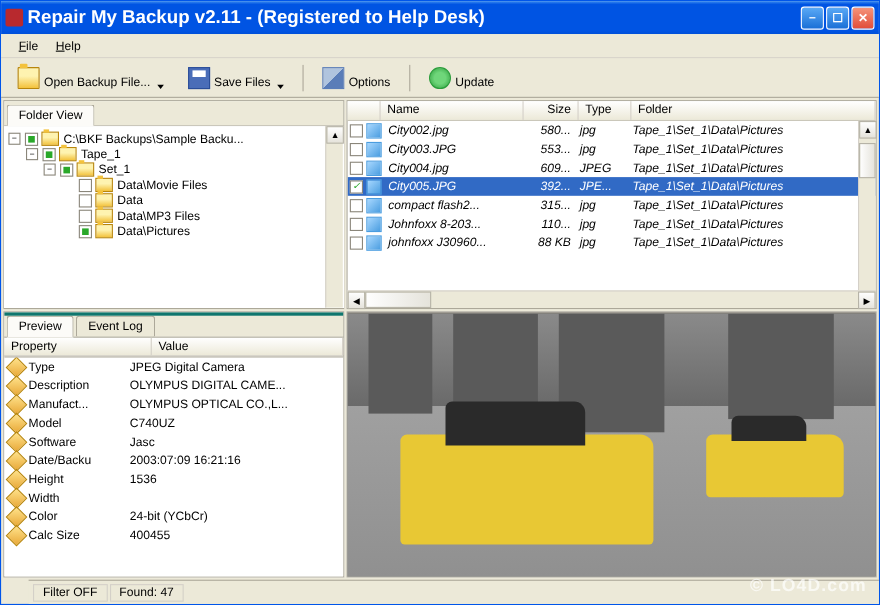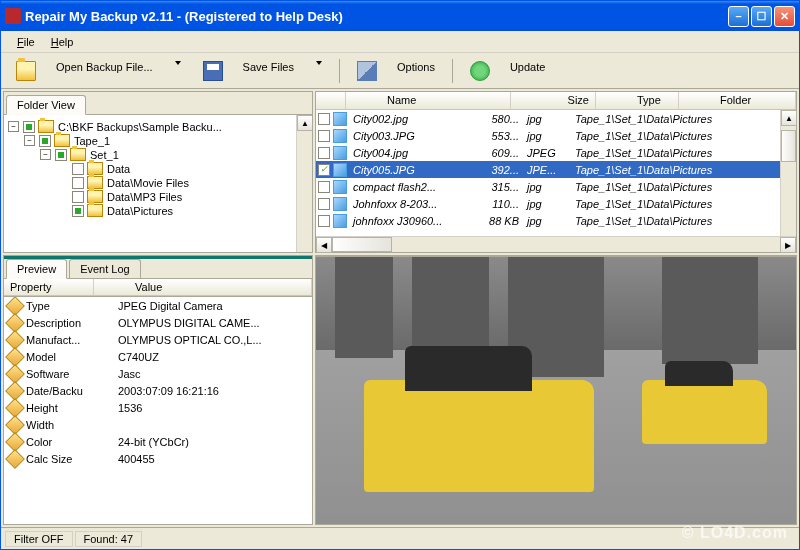--- a/index.html
+++ b/index.html
@@ -2,45 +2,45 @@
 <html><head>
 <meta charset="utf-8">
 <style>
 * { box-sizing: border-box; margin: 0; padding: 0; font-family: Tahoma, sans-serif; font-size: 11px; }
 body { background: #ece9d8; width: 800px; height: 550px; overflow: hidden; position: relative; }
 
 .window { border: 1px solid #0055ea; width: 800px; height: 550px; display: flex; flex-direction: column; }
 
 .titlebar { height: 30px; background: linear-gradient(to bottom, #3c8cf0 0%, #0054e3 10%, #0054e3 90%, #0050d8 100%); display: flex; align-items: center; padding: 0 4px; color: white; }
 .titlebar-icon { width: 16px; height: 16px; background: #b8292e; margin-right: 4px; border-radius: 2px; }
-.titlebar-text { flex: 1; font-weight: bold; font-size: 13px; color: white; }
+.titlebar-text { flex: 1; font-weight: bold; font-size: 17px; color: white; }
 .titlebar-btns { display: flex; gap: 2px; }
 .titlebar-btn { width: 21px; height: 21px; border-radius: 3px; border: 1px solid #fff; display: flex; align-items: center; justify-content: center; color: white; font-weight: bold; font-size: 11px; }
 .btn-min, .btn-max { background: linear-gradient(to bottom, #5aa9f6, #1a6fd6); }
 .btn-close { background: linear-gradient(to bottom, #f5947a, #e14d39); }
 
 .menubar { height: 22px; background: #ece9d8; display: flex; align-items: center; padding: 2px 8px; border-bottom: 1px solid #d4d0c8; }
 .menubar-item { padding: 2px 8px; cursor: default; }
 .menubar-item u { text-decoration: underline; }
 
 .toolbar { height: 36px; background: #ece9d8; display: flex; align-items: center; padding: 4px 6px; gap: 4px; border-bottom: 1px solid #aca899; }
-.tool-btn { display: flex; align-items: flex-start; gap: 20px; padding: 4px 8px; border: 1px solid transparent; cursor: default; }
+.tool-btn { display: flex; align-items: flex-end; gap: 4px; padding: 4px 8px; border: 1px solid transparent; cursor: default; }
 .tool-icon { width: 20px; height: 20px; display: inline-block; }
 .tool-dd { width: 0; height: 0; border-left: 3px solid transparent; border-right: 3px solid transparent; border-top: 4px solid #000; margin-left: 2px; }
 .tool-sep { width: 1px; height: 24px; background: #aca899; margin: 0 4px; }
 
 .icon-folder-open { background: linear-gradient(to bottom, #fef3b0 40%, #f3c23c 100%); border: 1px solid #b8860b; border-radius: 1px; position: relative; }
 .icon-folder-open::before { content: ''; position: absolute; top: -4px; left: 1px; width: 7px; height: 4px; background: #f3c23c; border-radius: 1px 1px 0 0; }
 .icon-save { background: #4a6db8; border: 1px solid #2a4d98; position: relative; }
 .icon-save::after { content: ''; position: absolute; top: 2px; left: 3px; right: 3px; height: 6px; background: #fff; }
 .icon-options { background: linear-gradient(135deg, #b0c4de 50%, #5a7db8 50%); border: 1px solid #5a7db8; }
 .icon-update { background: radial-gradient(circle, #6fd67a 40%, #2a9d3a 100%); border-radius: 50%; border: 1px solid #2a9d3a; }
 
 .panes { flex: 1; display: flex; flex-direction: column; padding: 2px; gap: 2px; }
-.top-panes { display: flex; height: 162px; gap: 2px; justify-content: flex-end; }
+.top-panes { display: flex; height: 190px; gap: 2px; justify-content: flex-end; }
 .bot-panes { display: flex; flex: 1; gap: 2px; }
 
 .pane-left, .pane-right { border: 1px solid #aca899; background: #fff; display: flex; flex-direction: column; }
 .pane-left { width: 310px; }
 .pane-right { flex: 1; }
 
 .tabstrip { height: 22px; background: #ece9d8; display: flex; align-items: flex-end; padding-left: 2px; }
 .tab { padding: 3px 10px 3px 10px; background: #ece9d8; border: 1px solid #aca899; border-bottom: none; border-radius: 3px 3px 0 0; margin-right: 2px; cursor: default; }
 .tab.active { background: #fcfbf8; border-bottom: 1px solid #fcfbf8; margin-bottom: -1px; position: relative; z-index: 1; }
 .tab-row2 { border-top: 3px solid #0f766e; }
@@ -53,21 +53,21 @@
 .tree-check { width: 12px; height: 12px; border: 1px solid #8a867a; margin-right: 3px; background: #fff; display: flex; align-items: center; justify-content: center; }
 .tree-check.checked::after { content: ''; width: 6px; height: 6px; background: #2aa82a; }
 .tree-fico { width: 16px; height: 13px; background: linear-gradient(to bottom, #fef3b0 40%, #f3c23c 100%); border: 1px solid #b8860b; margin-right: 4px; position: relative; }
 .tree-fico::before { content: ''; position: absolute; top: -3px; left: 1px; width: 5px; height: 3px; background: #f3c23c; }
 .tree-label {}
 
 .tree-scroll-v { position: absolute; right: 0; top: 0; bottom: 0; width: 16px; background: #ece9d8; border-left: 1px solid #d4d0c8; }
 .scroll-btn { width: 16px; height: 16px; background: linear-gradient(to bottom, #fefefe, #e5e3db); border: 1px solid #b6b3a7; display: flex; align-items: center; justify-content: center; font-size: 8px; }
 
 .list-pane { flex: 1; background: #fff; display: flex; flex-direction: column; position: relative; }
-.list-header { display: flex; height: 18px; background: linear-gradient(to bottom, #fff, #ece9d8); border-bottom: 1px solid #cac7ba; gap: 35px; }
+.list-header { display: flex; height: 18px; background: linear-gradient(to bottom, #fff, #ece9d8); border-bottom: 1px solid #cac7ba; }
 .list-hcol { padding: 2px 6px; border-right: 1px solid #d4d0c8; cursor: default; }
 .list-body { flex: 1; overflow: hidden; }
 .list-row { display: flex; height: 17px; align-items: center; padding-left: 2px; white-space: nowrap; font-style: italic; }
 .list-row.sel { background: #316ac5; color: #fff; }
 .lr-check { width: 12px; height: 12px; border: 1px solid #8a867a; margin-right: 3px; background: #fff; flex-shrink: 0; display: flex; align-items: center; justify-content: center; }
 .lr-check.checked::after { content: '✓'; font-size: 9px; color: #2aa82a; line-height: 9px; }
 .lr-icon { width: 14px; height: 14px; margin-right: 2px; flex-shrink: 0; background: linear-gradient(135deg, #a8d8ff, #4a9de0); border: 1px solid #4a9de0; }
 .lr-col { padding: 0 4px; overflow: hidden; }
 
 .list-scroll-v { position: absolute; right: 0; top: 18px; bottom: 16px; width: 16px; background: #ece9d8; border-left: 1px solid #d4d0c8; }
@@ -75,21 +75,21 @@
 .scroll-thumb { background: linear-gradient(to right, #fefefe, #e5e3db); border: 1px solid #b6b3a7; }
 
 .prop-body { flex: 1; background: #fff; border-top: 1px solid #aca899; overflow: hidden; }
 .prop-row { display: flex; height: 17px; align-items: center; padding-left: 4px; }
 .prop-icon { width: 14px; height: 14px; background: linear-gradient(135deg, #ffe28a, #e8a838); border: 1px solid #b8860b; margin-right: 4px; transform: rotate(45deg); flex-shrink: 0; }
 .prop-name { width: 92px; }
 .prop-val { flex: 1; }
 
 .preview-img { flex: 1; background: #555; border-top: 1px solid #aca899; display: flex; align-items: center; justify-content: center; overflow: hidden; position: relative; }
 
-.statusbar { height: 22px; background: #ece9d8; border-top: 1px solid #aca899; display: flex; align-items: center; padding: 0 4px; }
+.statusbar { height: 22px; background: #ece9d8; border-top: 1px solid #aca899; display: flex; align-items: center; padding: 0 4px; margin-left: 25px; }
 .status-cell { border: 1px solid #d4d0c8; padding: 1px 8px; margin-right: 2px; }
 
 .watermark { position: absolute; bottom: 8px; right: 12px; color: rgba(255,255,255,0.7); font-size: 16px; font-weight: bold; letter-spacing: 1px; pointer-events: none; }
 
 
 .taxi-scene { width: 100%; height: 100%; background: linear-gradient(to bottom, #8a8a8a 0%, #6a6a6a 35%, #a0a0a0 35%, #909090 100%); position: relative; overflow: hidden; }
 .taxi { position: absolute; background: #e8c834; border-radius: 6px 12px 4px 4px; }
 .taxi.t1 { left: 10%; bottom: 12%; width: 48%; height: 42%; }
 .taxi.t2 { right: 6%; bottom: 30%; width: 26%; height: 24%; }
 .taxi::before { content:''; position:absolute; top: -30%; left: 18%; width: 55%; height: 40%; background: #2a2a2a; border-radius: 6px 10px 0 0; }
@@ -171,30 +171,30 @@
             <span class="tree-fico"></span>
             <span class="tree-label">Set_1</span>
           </div>
           <div class="tree-item">
             <span class="tree-sp"></span>
               <span class="tree-sp"></span>
               <span class="tree-sp"></span>
               <span class="tree-sp"></span>
             <span class="tree-check"></span>
             <span class="tree-fico"></span>
+            <span class="tree-label">Data\Movie Files</span>
+          </div>
+          <div class="tree-item">
+            <span class="tree-sp"></span>
+              <span class="tree-sp"></span>
+              <span class="tree-sp"></span>
+              <span class="tree-sp"></span>
+            <span class="tree-check"></span>
+            <span class="tree-fico"></span>
             <span class="tree-label">Data</span>
-          </div>
-          <div class="tree-item">
-            <span class="tree-sp"></span>
-              <span class="tree-sp"></span>
-              <span class="tree-sp"></span>
-              <span class="tree-sp"></span>
-            <span class="tree-check"></span>
-            <span class="tree-fico"></span>
-            <span class="tree-label">Data\Movie Files</span>
           </div>
           <div class="tree-item">
             <span class="tree-sp"></span>
               <span class="tree-sp"></span>
               <span class="tree-sp"></span>
               <span class="tree-sp"></span>
             <span class="tree-check"></span>
             <span class="tree-fico"></span>
             <span class="tree-label">Data\MP3 Files</span>
           </div>
@@ -293,21 +293,21 @@
     </div>
 
     <div class="bot-panes">
 
       <div class="pane-left">
         <div class="tabstrip tab-row2">
           <div class="tab active">Preview</div>
           <div class="tab">Event Log</div>
         </div>
         <div class="list-header" style="border-top:1px solid #aca899">
-          <div class="list-hcol" style="width:90px">Property</div>
+          <div class="list-hcol" style="width:134px">Property</div>
           <div class="list-hcol" style="flex:1">Value</div>
         </div>
         <div class="prop-body" id="prop-body">
             <div class="prop-row">
               <span class="prop-icon"></span>
               <span class="prop-name">Type</span>
               <span class="prop-val">JPEG Digital Camera</span>
             </div>
             <div class="prop-row">
               <span class="prop-icon"></span>

